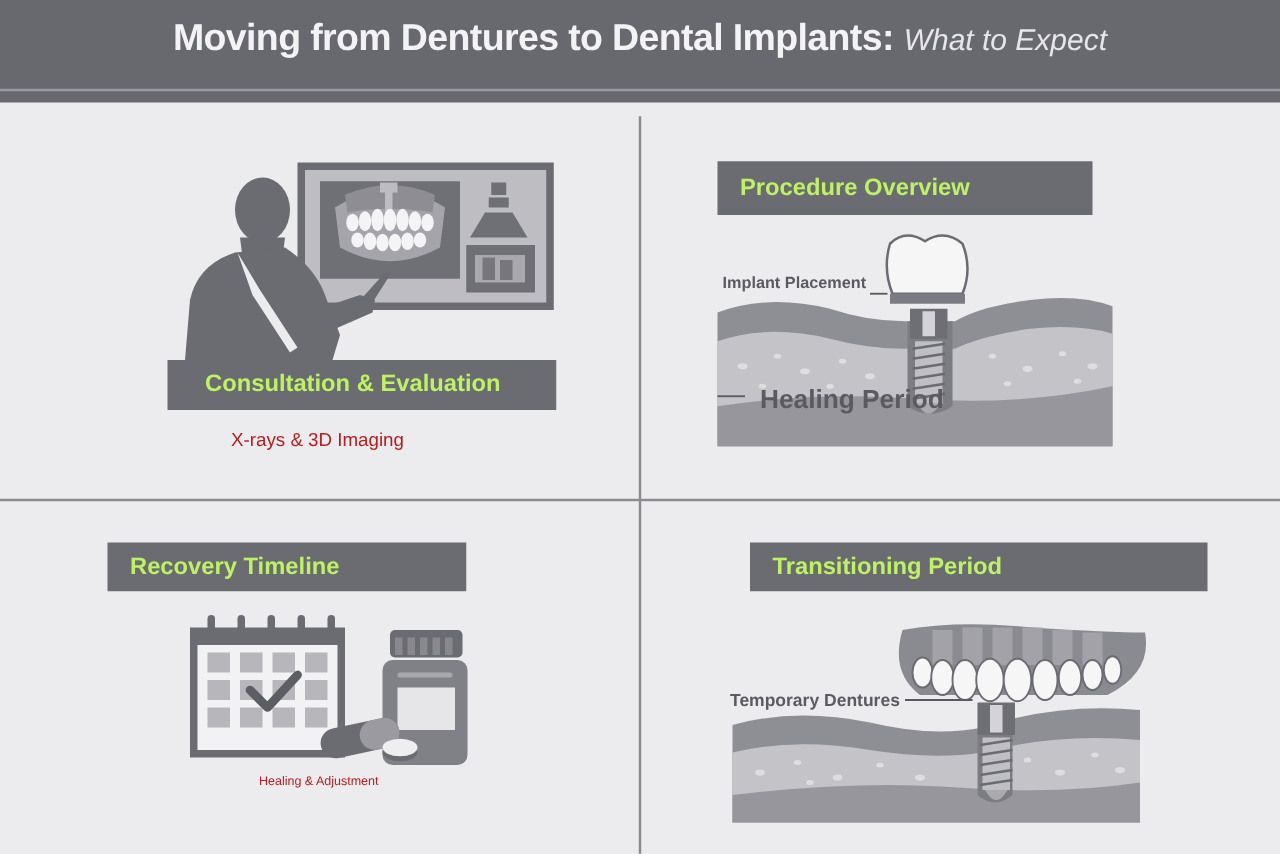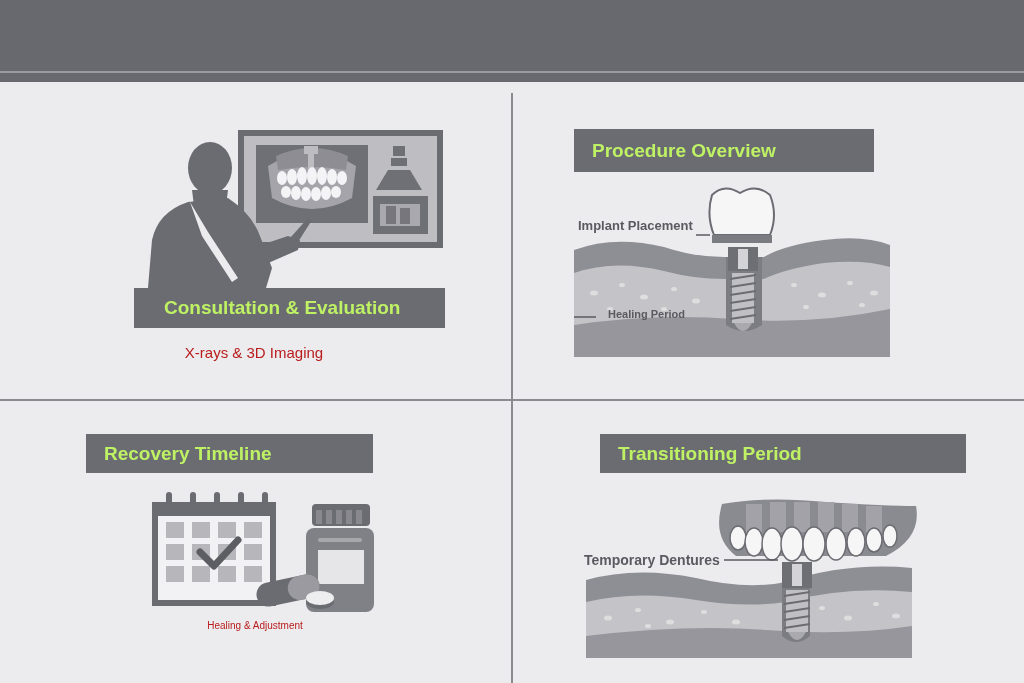--- a/index.html
+++ b/index.html
@@ -13,20 +13,24 @@
   .banner{position:absolute;background:#6b6b72;color:#bef264;font-size:19px;font-weight:bold;box-sizing:border-box;padding-left:18px;display:flex;align-items:center;}
   .caption{position:absolute;color:#b91c1c;font-size:15px;text-align:center;}
   .lbl{position:absolute;color:#5a5a60;font-size:13px;font-weight:bold;}
   svg{position:absolute;overflow:visible;}
 </style>
 </head>
 <body>
 
 <div class="header">
   <div class="stripe"></div>
+  <div class="title">
+    <span>Moving from Dentures to Dental Implants:</span>
+    <span class="sub">What to Expect</span>
+  </div>
 </div>
 
 <div class="vline"></div>
 <div class="hline"></div>
 
 <div>
   <svg style="left:148px;top:128px;" width="300" height="160" viewBox="0 0 300 160">
 
     <rect x="90" y="2" width="205" height="118" fill="#6b6b72"></rect>
     <rect x="96" y="8" width="193" height="106" fill="#bdbdc2"></rect>
@@ -115,21 +119,21 @@
         <line x1="156" y1="118" x2="182" y2="114"></line>
         <line x1="156" y1="126" x2="182" y2="122"></line>
         <line x1="156" y1="134" x2="182" y2="130"></line>
     </g>
     <path d="M160,138 Q169,154 178,138 Z" fill="#a9a9ae"></path>
 
     <line x1="122" y1="50" x2="136" y2="50" stroke="#5a5a60" stroke-width="1.5"></line>
     <line x1="0" y1="132" x2="22" y2="132" stroke="#5a5a60" stroke-width="1.5"></line>
   </svg>
   <div class="lbl" style="left:578px;top:218px;text-align:right;">Implant Placement</div>
-  <div class="lbl" style="left:608px;top:308px;font-size:11px;">Healing Period</div>
+  <div class="lbl" style="left:608px;top:308px;font-size:21px;">Healing Period</div>
 </div>
 
 <div>
   <div class="banner" style="left:86px;top:434px;width:287px;height:39px;">
     <span>Recovery Timeline</span>
   </div>
   <svg style="left:150px;top:490px;" width="200" height="125" viewBox="0 0 200 125">
 
     <rect x="2" y="12" width="124" height="104" fill="#6b6b72"></rect>
     <rect x="8" y="26" width="112" height="84" fill="#f2f2f4"></rect>

